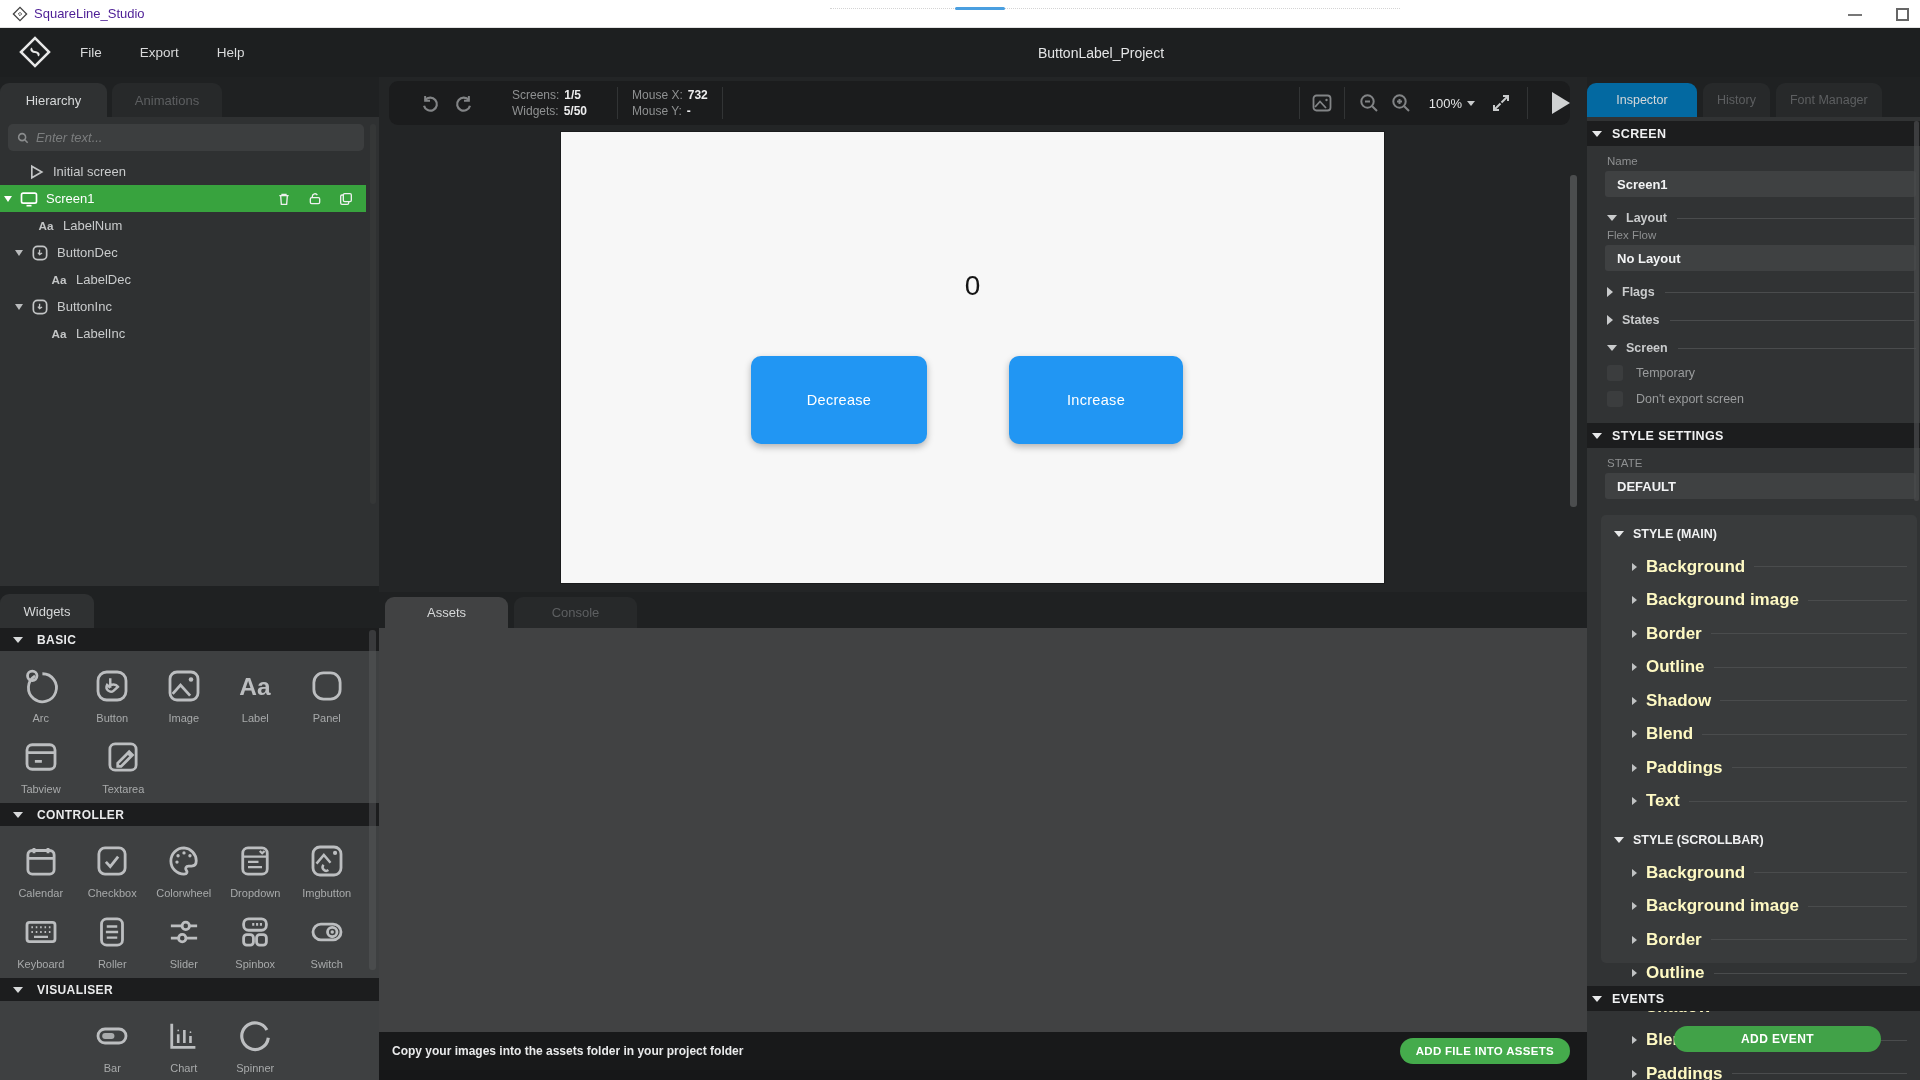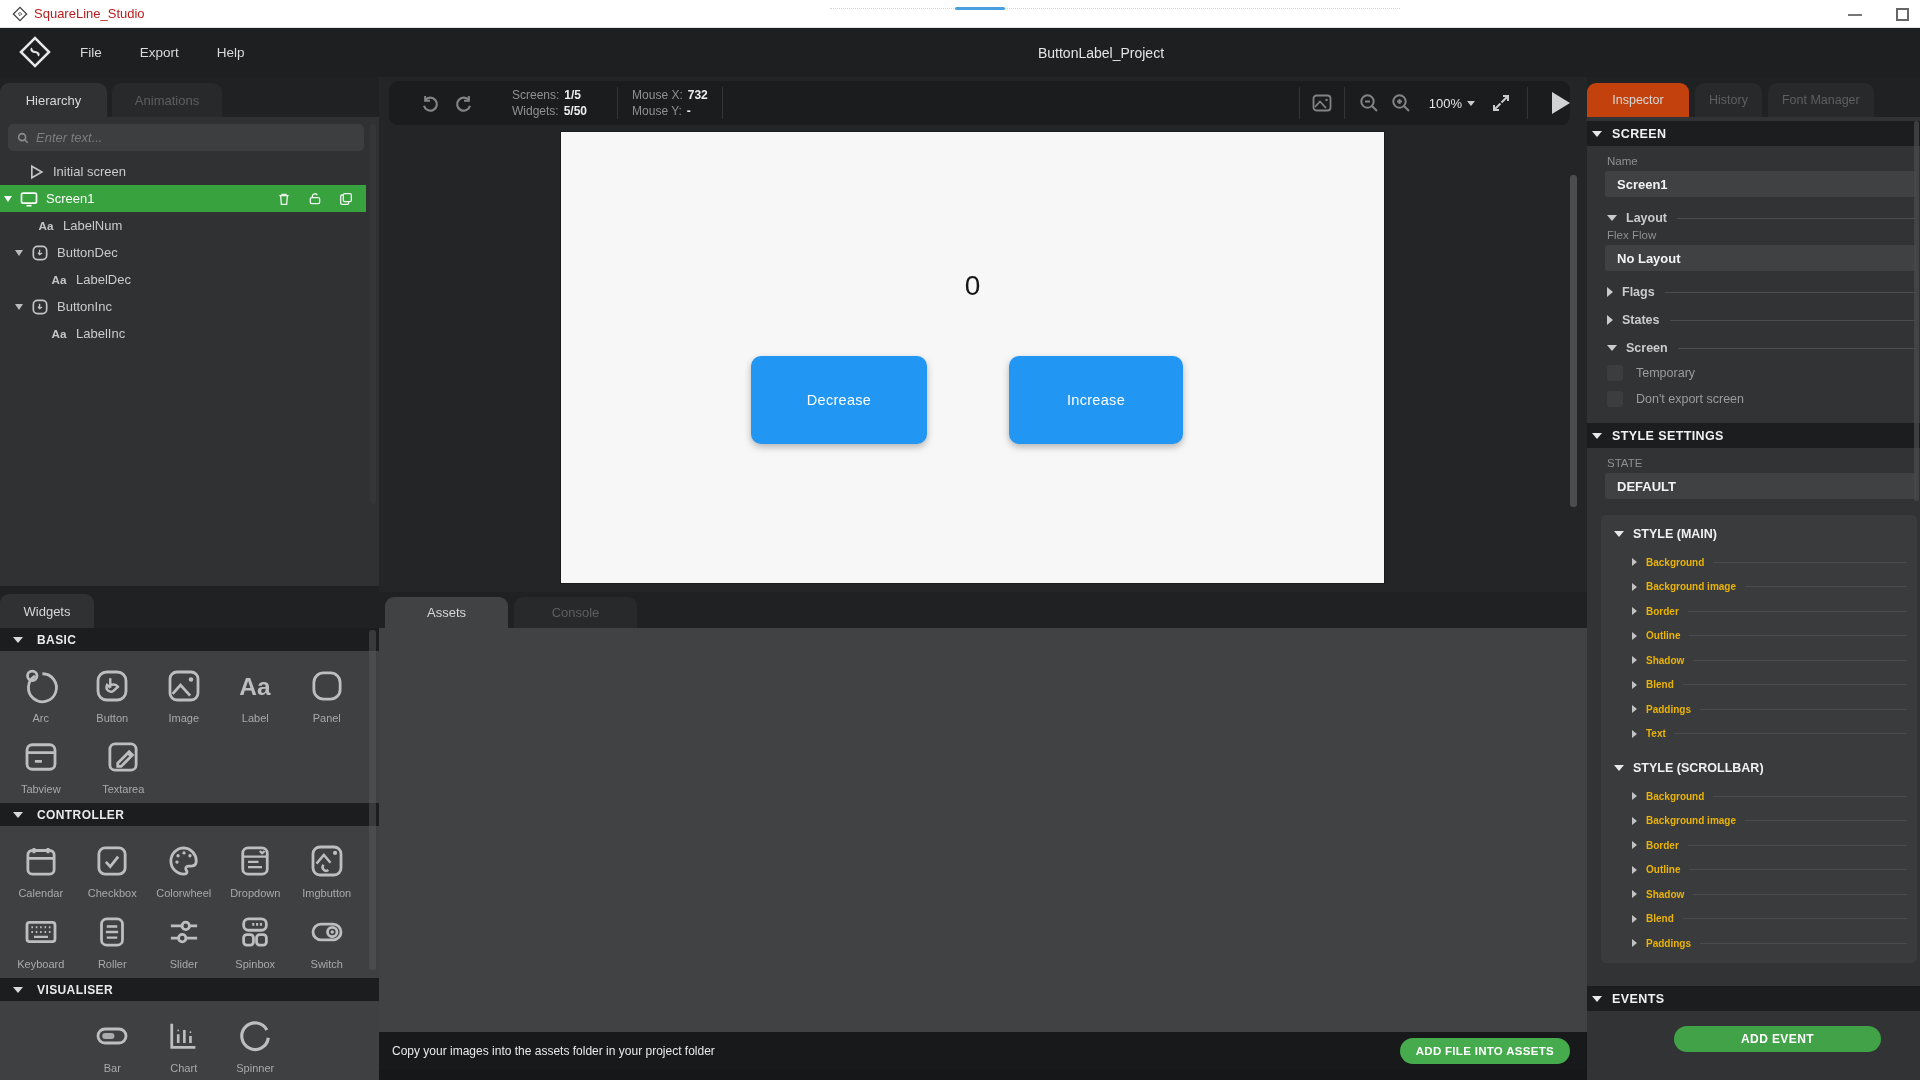--- a/index.html
+++ b/index.html
@@ -3,21 +3,21 @@
 <meta charset="utf-8">
 <style>
   * { margin:0; padding:0; box-sizing:border-box; }
   html,body { width:1920px; height:1080px; overflow:hidden; background:#232526;
     font-family:"Liberation Sans","DejaVu Sans",sans-serif; }
 
   
   .titlebar { position:absolute; left:0; top:0; width:1920px; height:28px; background:#ffffff;
     border-bottom:1px solid #e3e3e3; z-index:30; }
   .titlebar-logo { position:absolute; left:12px; top:6px; width:16px; height:16px; color:#444; }
-  .titlebar-text { position:absolute; left:34px; top:6px; font-size:13px; color:#b91c1c; }
+  .titlebar-text { position:absolute; left:34px; top:6px; font-size:13px; color:#4c1d95; }
   .top-dots { position:absolute; left:830px; top:8px; width:570px; height:0;
     border-top:1px dotted #d4d4d4; }
   .top-dots .blue-seg { position:absolute; left:125px; top:-2px; width:50px; height:3px;
     background:#4a9fe0; border-radius:2px; }
   .win-min { position:absolute; left:1848px; top:14px; width:14px; height:2px; background:#777; }
   .win-max { position:absolute; left:1896px; top:8px; width:13px; height:13px; border:2px solid #666; }
 
   
   .menubar { position:absolute; left:0; top:28px; width:1920px; height:49px; background:#1d1f20; z-index:29; }
   .menubar-logo { position:absolute; left:18px; top:7px; width:34px; height:34px; color:#e8e8e8; }
@@ -105,31 +105,31 @@
 
   
   .assets-region { position:absolute; left:379px; top:592px; width:1208px; height:488px; background:#232526; }
   .assets-tabbar { left:0; top:0; width:1208px; height:36px; }
   .assets-tabbar .tab { height:31px; }
   .assets-tabbar .tab.active { background:#414243; width:123px; margin-left:6px; }
   .assets-tabbar .tab.inactive { width:123px; margin-left:6px; }
   .assets-content { position:absolute; left:0; top:36px; width:1208px; height:404px; background:#414243; }
   .assets-bottombar { position:absolute; left:0; top:440px; width:1208px; height:38px; background:#18191a;
     display:flex; align-items:center; }
-  .assets-hint { margin-left:13px; font-size:12px; font-weight:normal; color:#e9eaeb; }
+  .assets-hint { margin-left:13px; font-size:12px; font-weight:bold; color:#e9eaeb; }
   .add-file-btn { position:absolute; right:17px; top:6px; height:26px; padding:0 16px; background:#45ab4c;
     border-radius:13px; display:flex; align-items:center; font-size:11.5px; font-weight:bold;
     color:#ffffff; letter-spacing:.3px; }
   .assets-bottomedge { position:absolute; left:0; top:478px; width:1208px; height:10px; background:#161718; }
 
   
   .inspector-panel { position:absolute; left:1587px; top:77px; width:333px; height:1003px; background:#313334; }
   .inspector-tabbar { left:0; top:0; width:333px; height:40px; }
   .inspector-tabbar .tab { padding:0 14px; font-size:12.5px; }
-  .inspector-tabbar .tab.active { background:#c2410c; width:102px; }
+  .inspector-tabbar .tab.active { background:#0369a1; width:110px; }
   .inspector-tabbar .tab.inactive { margin-left:6px; }
   .isection-bar { position:relative; height:25px; background:#1c1d1e; display:flex; align-items:center; }
   .isection-bar .tri { width:0; height:0; border-left:5px solid transparent; border-right:5px solid transparent;
     border-top:6px solid #e8e9ea; margin:0 10px 0 5px; }
   .isection-bar .ititle { font-size:12.5px; font-weight:bold; color:#f0f1f2; letter-spacing:.4px; }
   .ilabel { font-size:11.5px; color:#8e9091; margin:9px 0 4px 20px; }
   .ifield { margin:0 4px 0 18px; height:26px; background:#3f4142; border-radius:3px;
     display:flex; align-items:center; padding-left:12px; font-size:13px; font-weight:bold; color:#f2f3f4; }
   .igroup-row { display:flex; align-items:center; margin:14px 4px 0 20px; }
   .igroup-row .car-d { width:0; height:0; border-left:5px solid transparent; border-right:5px solid transparent;
@@ -143,21 +143,21 @@
   .chk-label { font-size:12.5px; color:#9a9c9d; }
   .style-card { position:absolute; left:14px; top:438px; width:316px; height:448px; background:#393b3c;
     border-radius:5px; }
   .scard-head { display:flex; align-items:center; padding:12px 0 2px 13px; }
   .scard-head .car-d { width:0; height:0; border-left:5px solid transparent; border-right:5px solid transparent;
     border-top:6px solid #e8e9ea; margin-right:9px; }
   .scard-head .stext { font-size:12.5px; font-weight:bold; color:#f0f1f2; }
   .srow { display:flex; align-items:center; margin:13.5px 10px 0 31px; }
   .srow .car-r { width:0; height:0; border-top:4.5px solid transparent; border-bottom:4.5px solid transparent;
     border-left:5.5px solid #c0c2c3; margin-right:9px; }
-  .srow .stext { font-size:10px; font-weight:bold; color:#eab308; }
+  .srow .stext { font-size:17px; font-weight:bold; color:#fef9c3; }
   .srow .rule { flex:1; height:1px; background:#4a4c4d; margin-left:9px; }
   .add-event-btn { position:absolute; left:87px; top:949px; width:207px; height:26px; background:#41a248;
     border-radius:13px; display:flex; align-items:center; justify-content:center;
     font-size:12px; font-weight:bold; color:#ffffff; letter-spacing:.4px; }
   .insp-scroll { position:absolute; left:327px; top:44px; width:5px; height:380px;
     background:#4a4c4d; border-radius:2px; opacity:.7; }
 </style>
 </head>
 <body>
 

